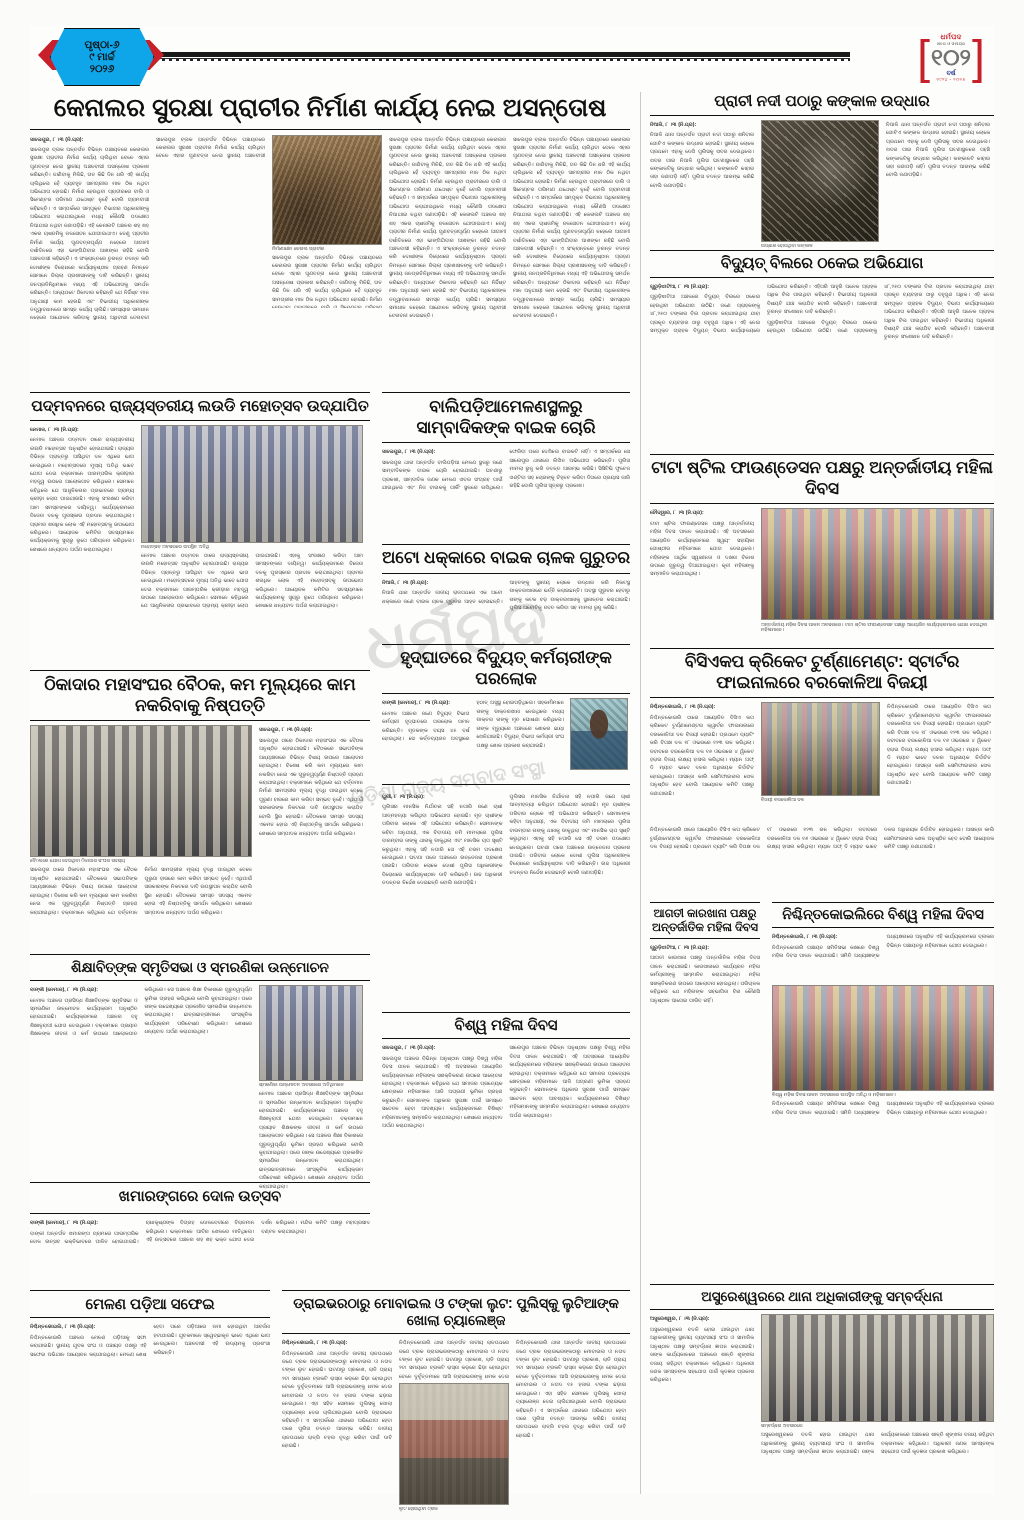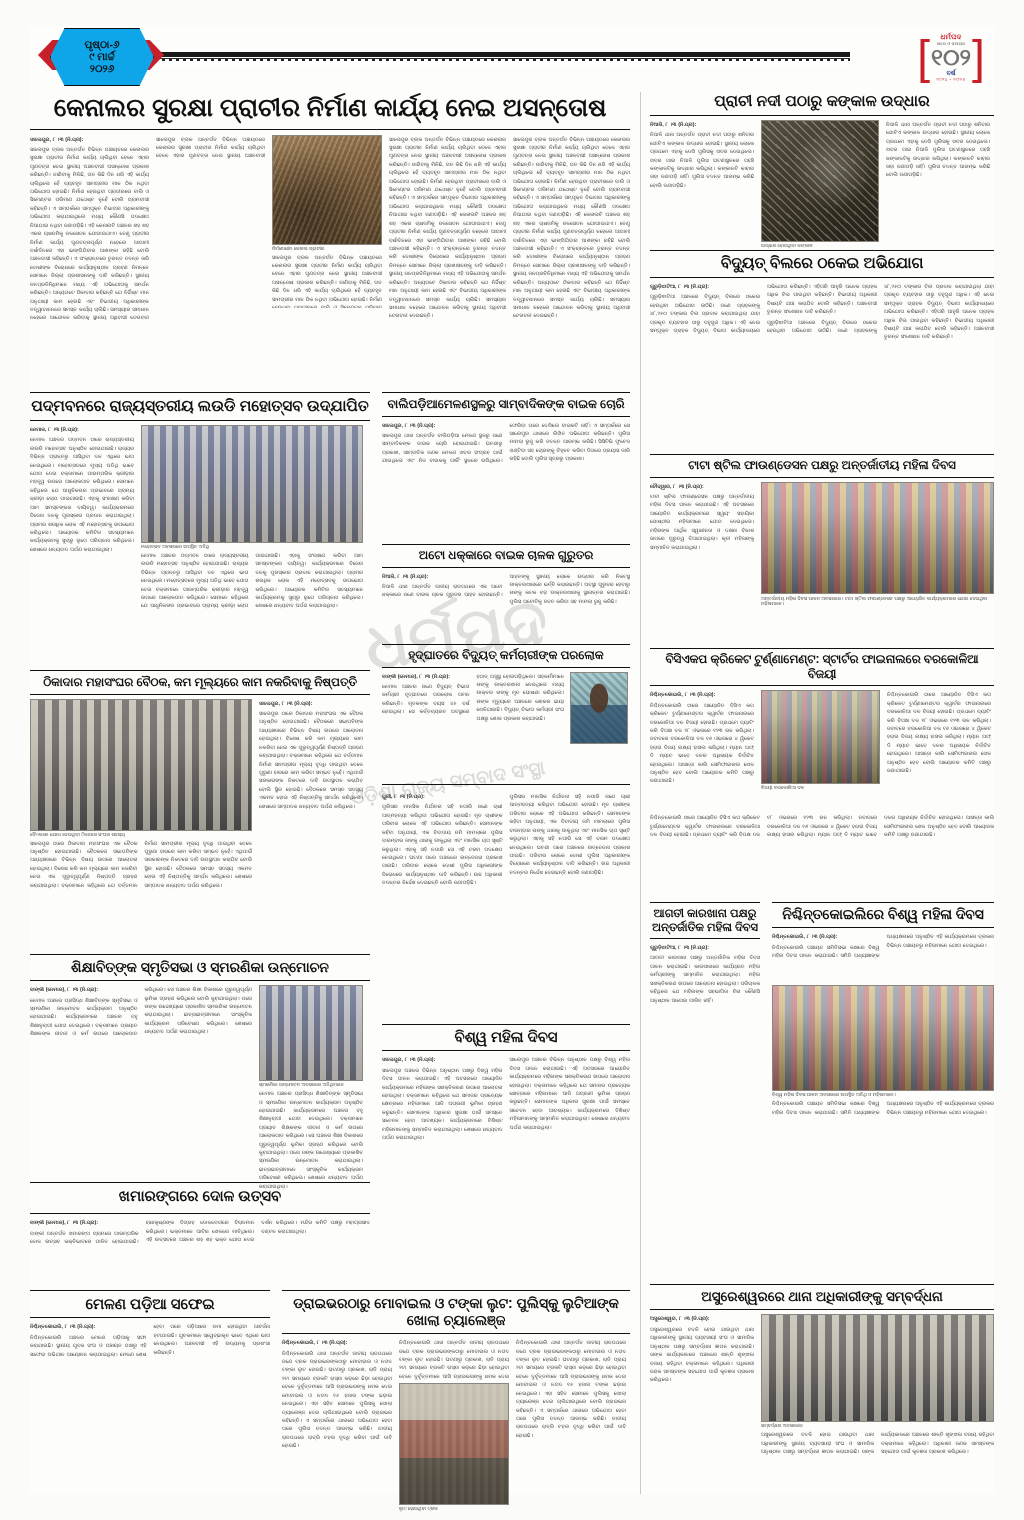--- a/index.html
+++ b/index.html
@@ -89,21 +89,21 @@
   .zone { position: absolute; }
 
   
   h1.hl, h2.hl, h3.hl {
     margin: 0; padding: 0;
     color: #101010; font-weight: bold; text-align: center;
     line-height: 1.22; letter-spacing: -0.1px;
   }
   h1.hl { font-size: 25px; }
   h2.hl { font-size: 15.5px; }
-  h3.hl { font-size: 12px; }
+  h3.hl { font-size: 17px; }
   .hl-xl { font-size: 28px; }
   .hl-l  { font-size: 19px; }
   .hl-m  { font-size: 15px; }
   .hl-s  { font-size: 12.4px; }
 
   .rule-top { border-top: 1.3px solid #111; }
   .rule-bot { border-bottom: 1.1px solid #111; }
 
   
   .txt {
@@ -422,21 +422,21 @@
         <div style="width:104px;">
           <div class="photo ph-stage" style="width:104px; height:96px;"></div>
           <div class="cap">ସ୍ମରଣିକା ଉନ୍ମୋଚନ ଅବସରରେ ଅତିଥିମାନେ</div>
           <div class="txt" style="height:105px; margin-top:2px;">
             <p>ନେମାଳ ଅଞ୍ଚଳର ପ୍ରସିଦ୍ଧ ଶିକ୍ଷାବିତ୍‌ଙ୍କ ସ୍ମୃତିସଭା ଓ ସ୍ମରଣିକା ଉନ୍ମୋଚନ କାର୍ଯ୍ୟକ୍ରମ ଅନୁଷ୍ଠିତ ହୋଇଯାଇଛି। କାର୍ଯ୍ୟକ୍ରମରେ ଅଞ୍ଚଳର ବହୁ ଶିକ୍ଷାନୁରାଗୀ ଯୋଗ ଦେଇଥିଲେ। ବକ୍ତାମାନେ ପ୍ରୟାତ ଶିକ୍ଷକଙ୍କ ଜୀବନୀ ଓ କର୍ମ ଉପରେ ଆଲୋକପାତ କରିଥିଲେ। ସେ ଅଞ୍ଚଳର ଶିକ୍ଷା ବିକାଶରେ ଗୁରୁତ୍ୱପୂର୍ଣ୍ଣ ଭୂମିକା ଗ୍ରହଣ କରିଥିଲେ ବୋଲି କୁହାଯାଇଥିଲା। ପରେ ତାଙ୍କ ଉଦ୍ଦେଶ୍ୟରେ ପ୍ରକାଶିତ ସ୍ମରଣିକା ଉନ୍ମୋଚନ କରାଯାଇଥିଲା। ଛାତ୍ରଛାତ୍ରୀମାନେ ସାଂସ୍କୃତିକ କାର୍ଯ୍ୟକ୍ରମ ପରିବେଷଣ କରିଥିଲେ। ଶେଷରେ ଧନ୍ୟବାଦ ଅର୍ପଣ କରାଯାଇଥିଲା।</p>
           </div>
         </div>
       </div>
     </div>
 
-    <div class="zone" style="left:352px; top:920px; width:248px;margin-top:12px;">
+    <div class="zone" style="left:352px; top:920px; width:248px;">
       <div class="rule-top" style="height:4px;"></div>
       <h3 class="hl rule-bot" style="padding-bottom:4px; font-size:15px;">ବିଶ୍ୱ ମହିଳା ଦିବସ</h3>
       <div class="txt k2" style="height:210px; margin-top:4px;">
         <p><span class="lead">ସାଲେପୁର, ୮ ।୩ (ନି.ପ୍ର):</span></p>
         <p>ସାଲେପୁର ଅଞ୍ଚଳର ବିଭିନ୍ନ ଅନୁଷ୍ଠାନ ପକ୍ଷରୁ ବିଶ୍ୱ ମହିଳା ଦିବସ ପାଳନ କରାଯାଇଛି। ଏହି ଅବସରରେ ଆୟୋଜିତ କାର୍ଯ୍ୟକ୍ରମରେ ମହିଳାଙ୍କ ସଶକ୍ତିକରଣ ଉପରେ ଆଲୋଚନା ହୋଇଥିଲା। ବକ୍ତାମାନେ କହିଥିଲେ ଯେ ସମାଜର ପ୍ରତ୍ୟେକ କ୍ଷେତ୍ରରେ ମହିଳାମାନେ ଆଜି ଅଗ୍ରଣୀ ଭୂମିକା ଗ୍ରହଣ କରୁଛନ୍ତି। ସେମାନଙ୍କ ଅଧିକାର ସୁରକ୍ଷା ପାଇଁ ସମସ୍ତେ ସଚେତନ ହେବା ଆବଶ୍ୟକ। କାର୍ଯ୍ୟକ୍ରମରେ ବିଶିଷ୍ଟ ମହିଳାମାନଙ୍କୁ ସମ୍ମାନିତ କରାଯାଇଥିଲା। ଶେଷରେ ଧନ୍ୟବାଦ ଅର୍ପଣ କରାଯାଇଥିଲା।</p>
         <p>ସାଲେପୁର ଅଞ୍ଚଳର ବିଭିନ୍ନ ଅନୁଷ୍ଠାନ ପକ୍ଷରୁ ବିଶ୍ୱ ମହିଳା ଦିବସ ପାଳନ କରାଯାଇଛି। ଏହି ଅବସରରେ ଆୟୋଜିତ କାର୍ଯ୍ୟକ୍ରମରେ ମହିଳାଙ୍କ ସଶକ୍ତିକରଣ ଉପରେ ଆଲୋଚନା ହୋଇଥିଲା। ବକ୍ତାମାନେ କହିଥିଲେ ଯେ ସମାଜର ପ୍ରତ୍ୟେକ କ୍ଷେତ୍ରରେ ମହିଳାମାନେ ଆଜି ଅଗ୍ରଣୀ ଭୂମିକା ଗ୍ରହଣ କରୁଛନ୍ତି। ସେମାନଙ୍କ ଅଧିକାର ସୁରକ୍ଷା ପାଇଁ ସମସ୍ତେ ସଚେତନ ହେବା ଆବଶ୍ୟକ। କାର୍ଯ୍ୟକ୍ରମରେ ବିଶିଷ୍ଟ ମହିଳାମାନଙ୍କୁ ସମ୍ମାନିତ କରାଯାଇଥିଲା। ଶେଷରେ ଧନ୍ୟବାଦ ଅର୍ପଣ କରାଯାଇଥିଲା।</p>
       </div>
     </div>
 
     <div class="zone" style="left:0; top:1090px; width:340px;">

